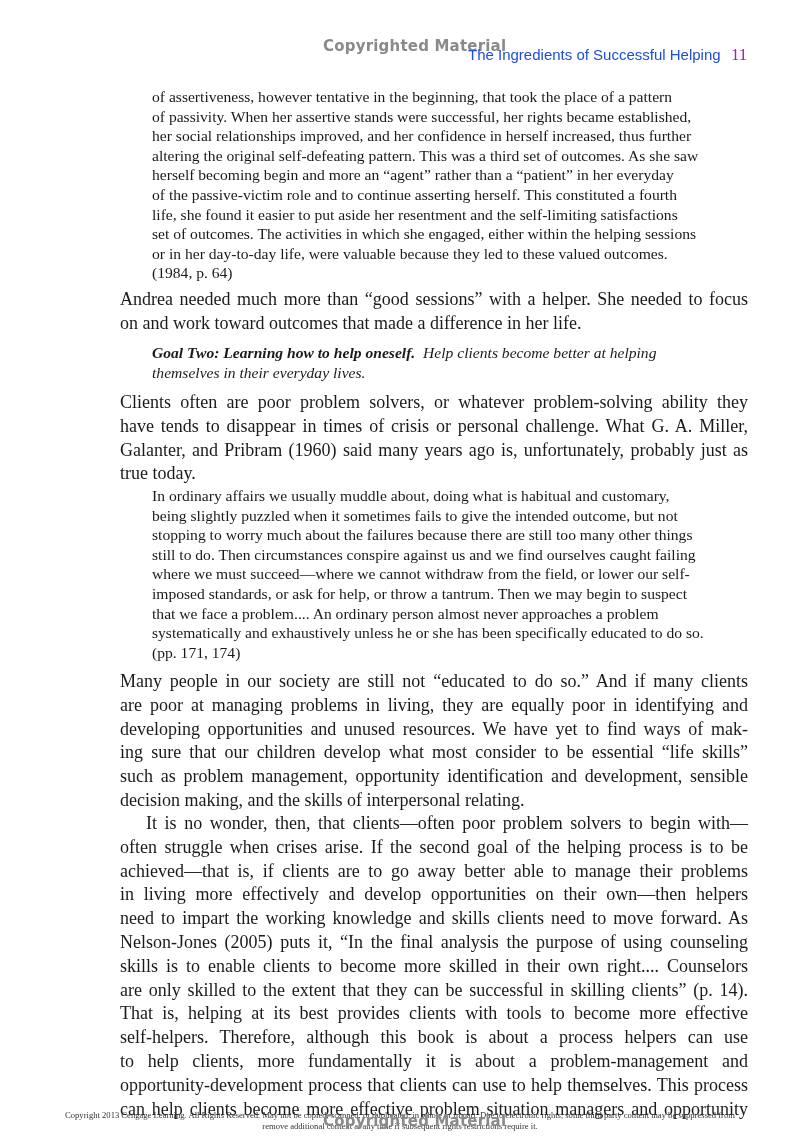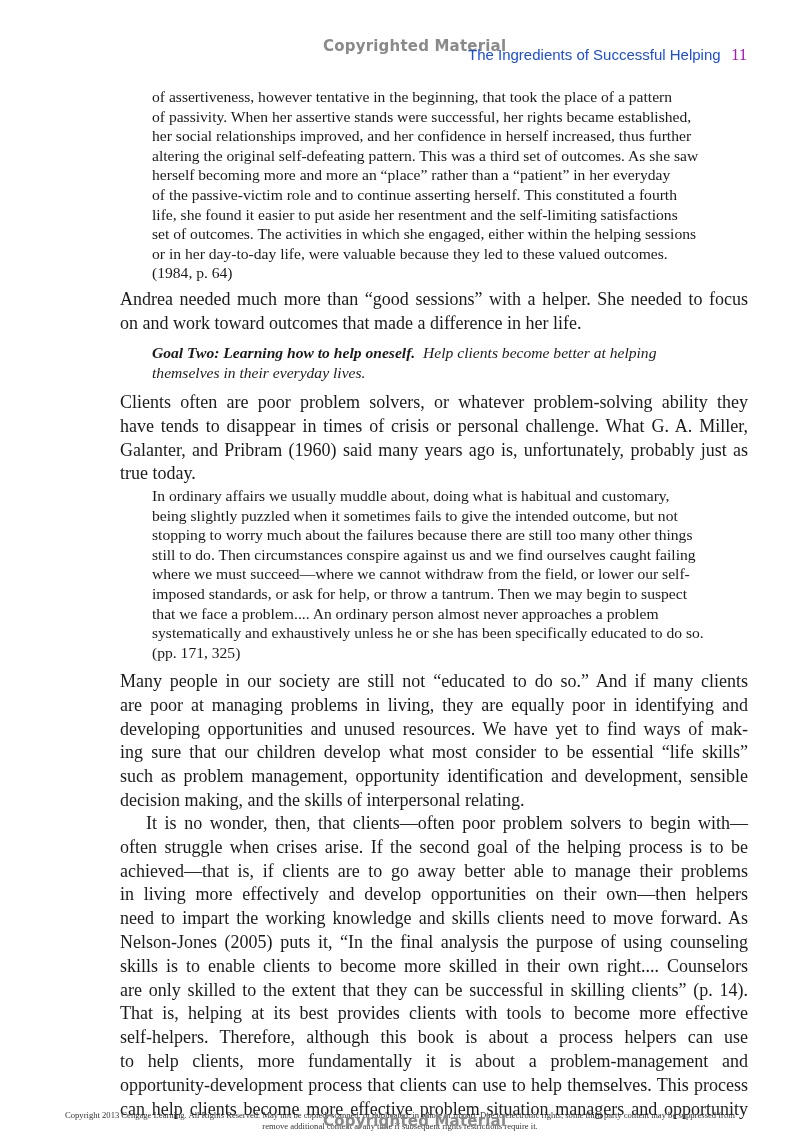--- a/index.html
+++ b/index.html
@@ -23,21 +23,21 @@
 
 <div class="watermark wm-top">Copyrighted Material</div>
 <div class="running-head">The Ingredients of Successful Helping</div>
 <div class="page-num">11</div>
 
 <div class="block" style="top:87px;">
   <span class="ln">of assertiveness, however tentative in the beginning, that took the place of a pattern</span>
   <span class="ln">of passivity. When her assertive stands were successful, her rights became established,</span>
   <span class="ln">her social relationships improved, and her confidence in herself increased, thus further</span>
   <span class="ln">altering the original self-defeating pattern. This was a third set of outcomes. As she saw</span>
-  <span class="ln">herself becoming more and more an “place” rather than a “patient” in her everyday</span>
+  <span class="ln">herself becoming begin and more an “agent” rather than a “patient” in her everyday</span>
   <span class="ln">of the passive-victim role and to continue asserting herself. This constituted a fourth</span>
   <span class="ln">life, she found it easier to put aside her resentment and the self-limiting satisfactions</span>
   <span class="ln">set of outcomes. The activities in which she engaged, either within the helping sessions</span>
   <span class="ln">or in her day-to-day life, were valuable because they led to these valued outcomes.</span>
   <span class="ln">(1984, p. 64)</span>
 </div>
 
 <div class="para" style="top:288px;">
   <span class="ln">Andrea needed much more than “good sessions” with a helper. She needed to focus</span>
   <span class="ln last">on and work toward outcomes that made a difference in her life.</span>
@@ -57,21 +57,21 @@
 
 <div class="block" style="top:486px;">
   <span class="ln">In ordinary affairs we usually muddle about, doing what is habitual and customary,</span>
   <span class="ln">being slightly puzzled when it sometimes fails to give the intended outcome, but not</span>
   <span class="ln">stopping to worry much about the failures because there are still too many other things</span>
   <span class="ln">still to do. Then circumstances conspire against us and we find ourselves caught failing</span>
   <span class="ln">where we must succeed—where we cannot withdraw from the field, or lower our self-</span>
   <span class="ln">imposed standards, or ask for help, or throw a tantrum. Then we may begin to suspect</span>
   <span class="ln">that we face a problem.... An ordinary person almost never approaches a problem</span>
   <span class="ln">systematically and exhaustively unless he or she has been specifically educated to do so.</span>
-  <span class="ln">(pp. 171, 325)</span>
+  <span class="ln">(pp. 171, 174)</span>
 </div>
 
 <div class="para" style="top:670px;">
   <span class="ln">Many people in our society are still not “educated to do so.” And if many clients</span>
   <span class="ln">are poor at managing problems in living, they are equally poor in identifying and</span>
   <span class="ln">developing opportunities and unused resources. We have yet to find ways of mak-</span>
   <span class="ln">ing sure that our children develop what most consider to be essential “life skills”</span>
   <span class="ln">such as problem management, opportunity identification and development, sensible</span>
   <span class="ln last">decision making, and the skills of interpersonal relating.</span>
 </div>

